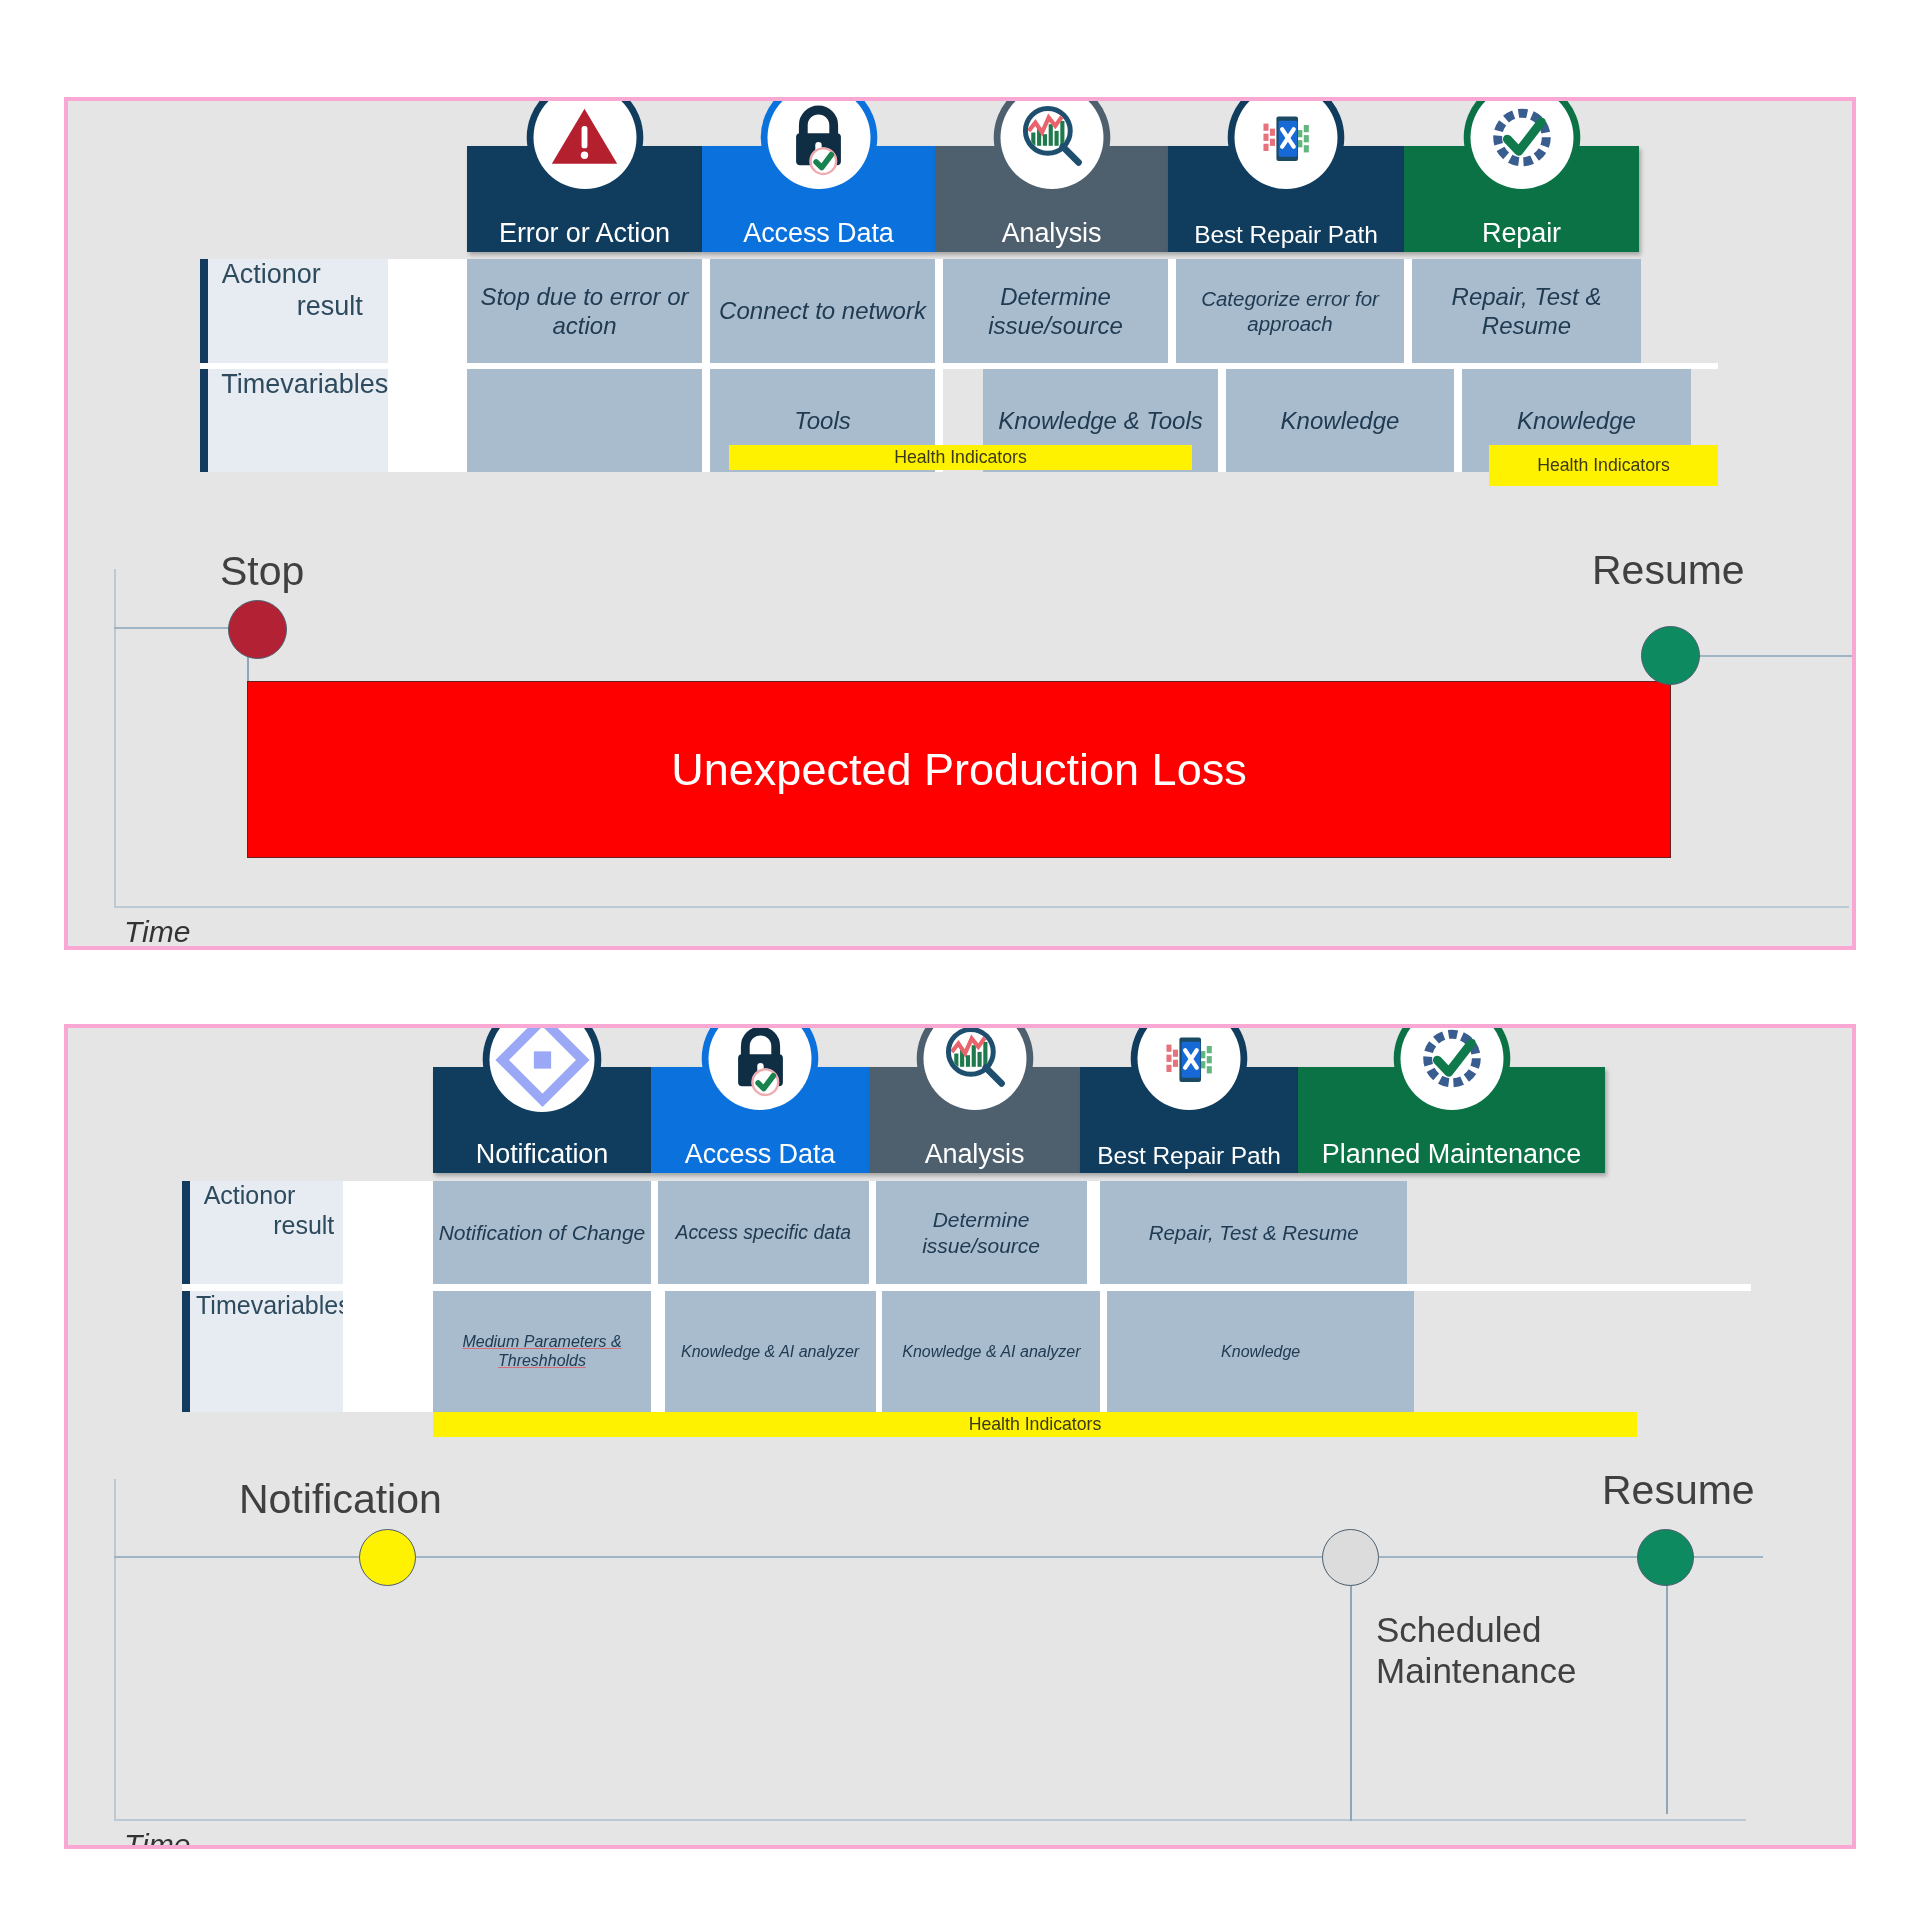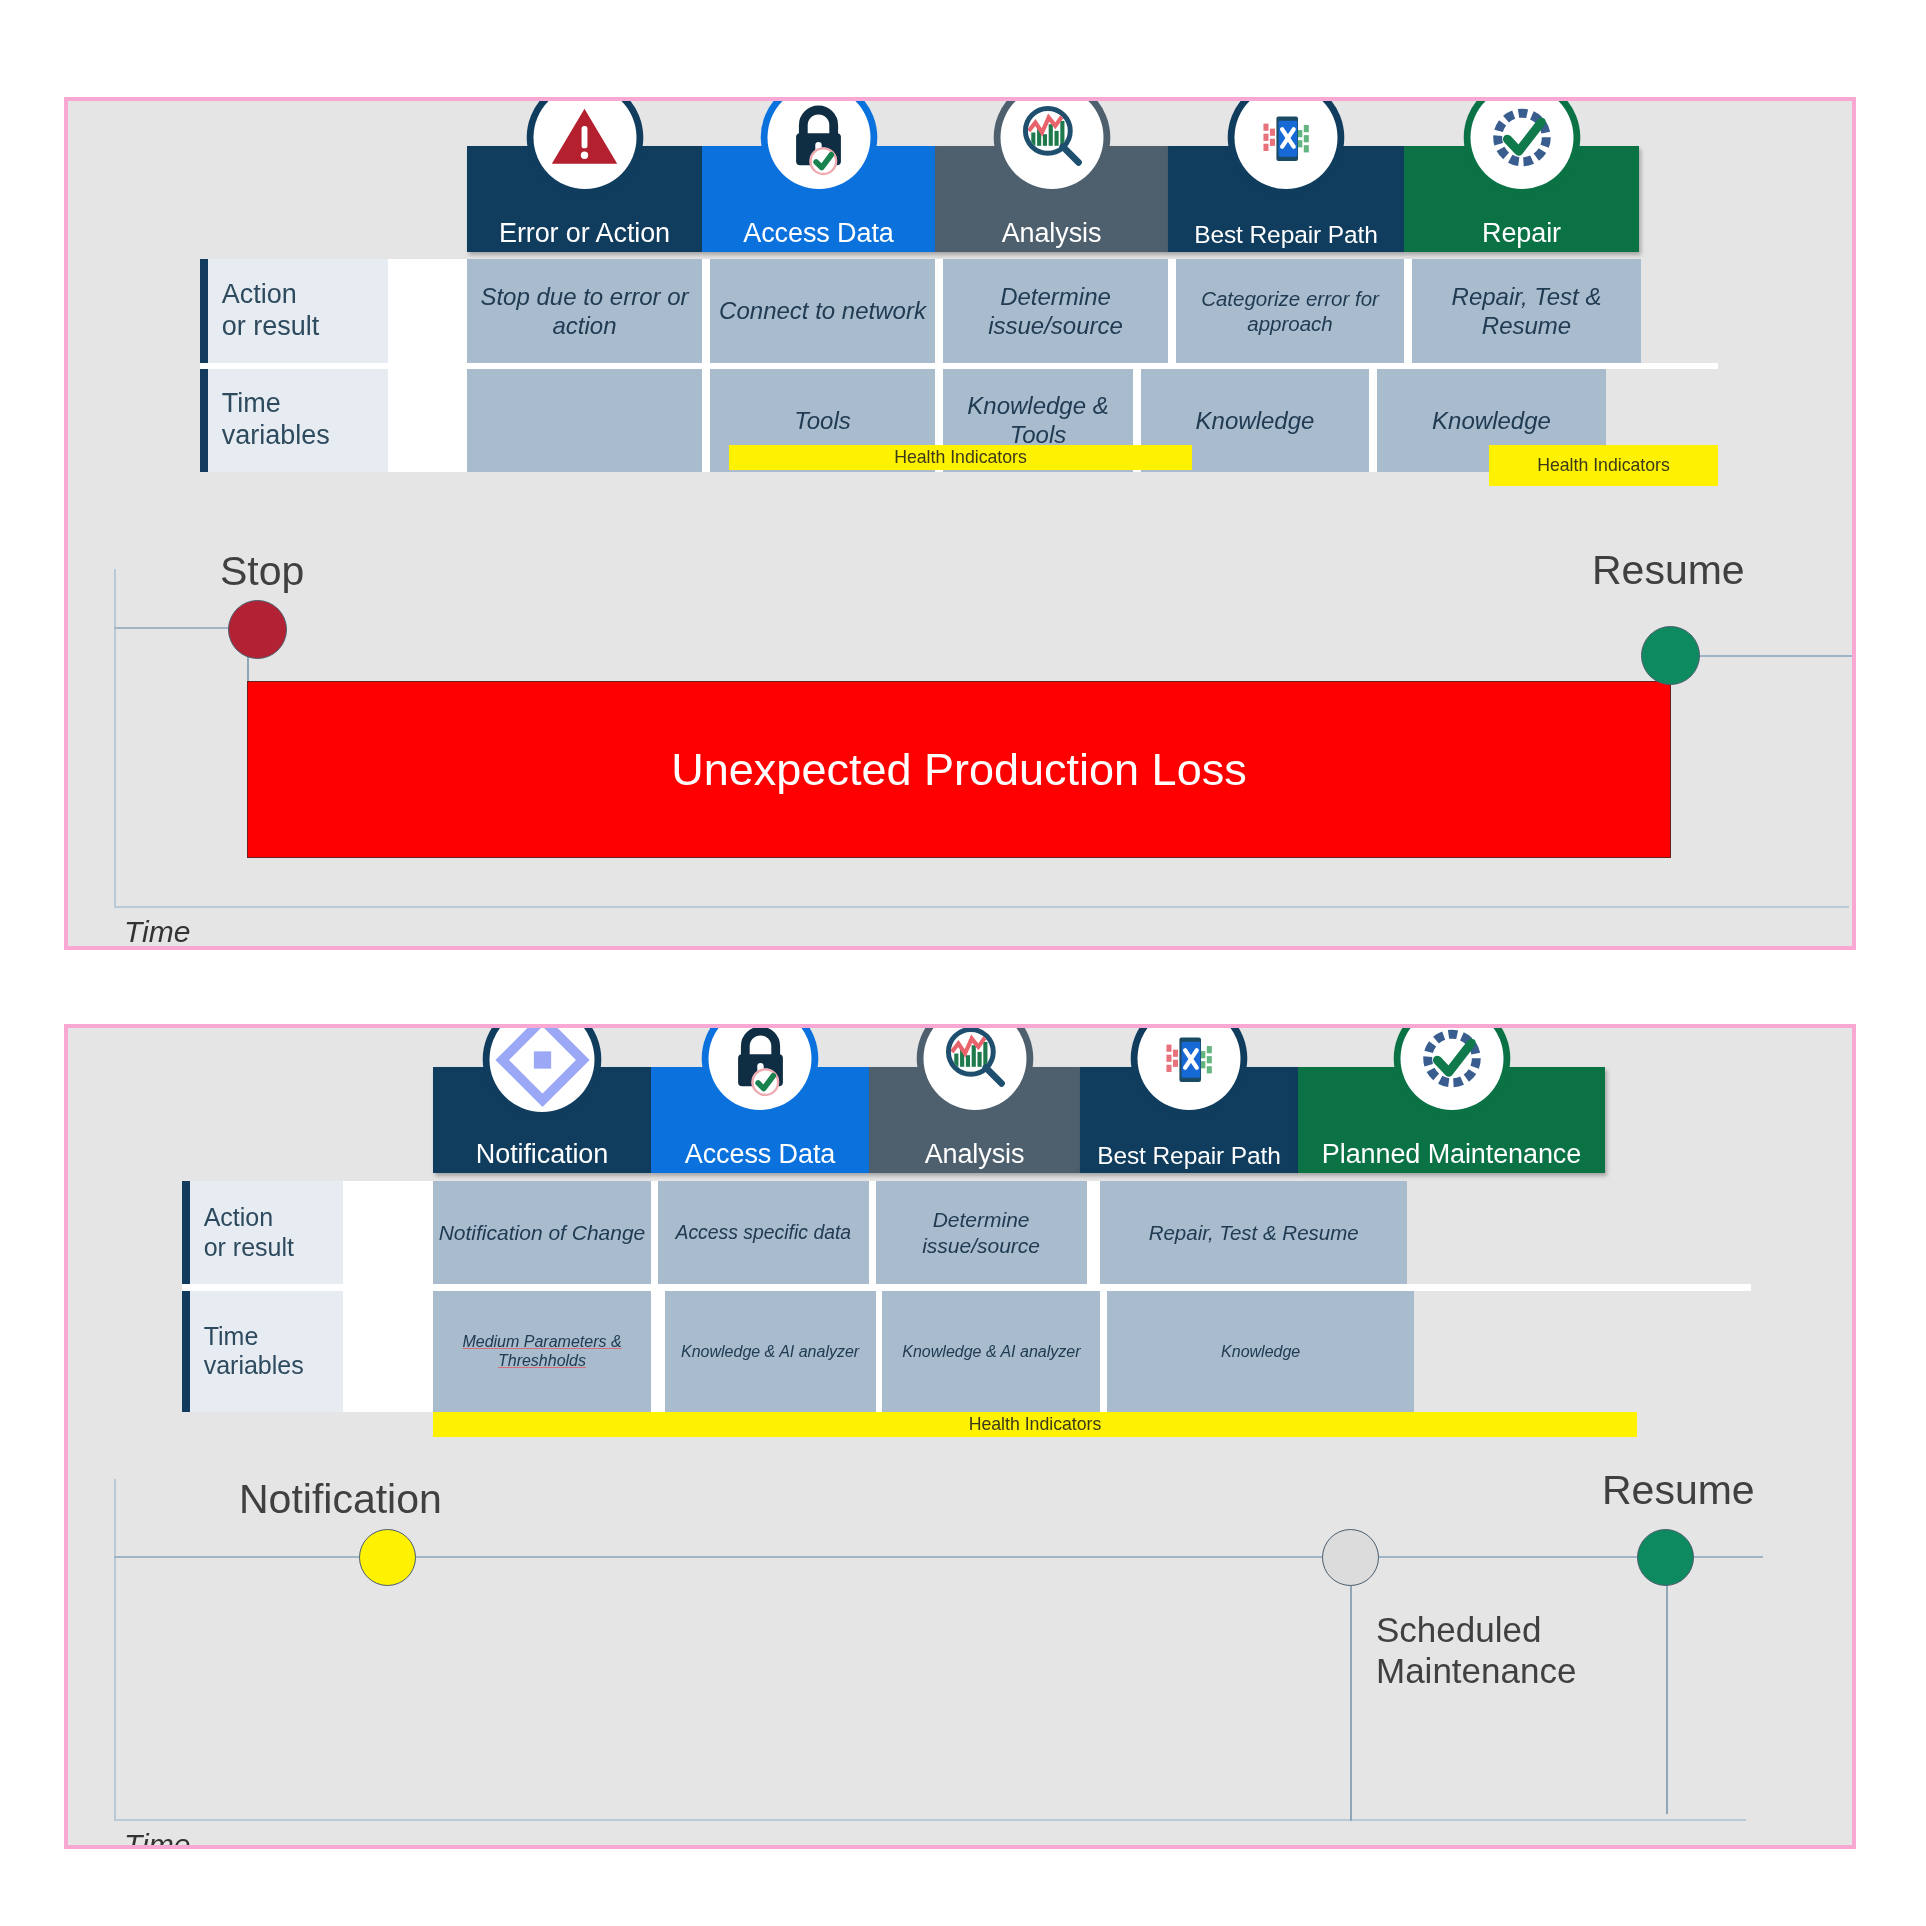--- a/index.html
+++ b/index.html
@@ -49,21 +49,21 @@
     display: flex; align-items: center; justify-content: center;
   }
   .proc-badge svg { display: block; }
 
   
   .attr-table { position: absolute; }
   .attr-row { display: flex; }
   .row-label {
     background: #e6ecf1;
     border-left: 8px solid #123b5e;
-    display: flex; flex-direction: column; justify-content: center;
+    display: flex; flex-direction: row; justify-content: center;
     padding-left: 13.7px;
     color: #2e4a5e;
     font-size: 27px;
     line-height: 1.18;
   }
   .attr-cell {
     background: #a8bccd;
     display: flex; align-items: center; justify-content: center;
     text-align: center;
     color: #203b52;
@@ -238,21 +238,21 @@
       <div class="attr-row" style="height:103px;">
         <div class="row-label" style="width:188px;">
           <span>Time</span>
           <span>variables</span>
         </div>
         <div class="gap" style="width:79px;"></div>
         <div class="attr-cell empty" style="width:235px; font-size:24px;"></div>
         <div class="gap" style="width:8px;"></div>
         <div class="attr-cell" style="width:225px; font-size:24px;">Tools</div>
         <div class="gap" style="width:8px;"></div>
-        <div class="attr-cell" style="width:190px; font-size:24px;">Knowledge &amp; Tools</div>
+        <div class="attr-cell" style="width:235px; font-size:24px;margin-left:40px;">Knowledge &amp; Tools</div>
         <div class="gap" style="width:8px;"></div>
         <div class="attr-cell" style="width:228px; font-size:24px;">Knowledge</div>
         <div class="gap" style="width:8px;"></div>
         <div class="attr-cell" style="width:229px; font-size:24px;">Knowledge</div>
       </div>
     </div>
 
     <div class="hbar" style="left:661px; top:344px; width:463px; height:25px;">
       <span>Health Indicators</span>
     </div>

